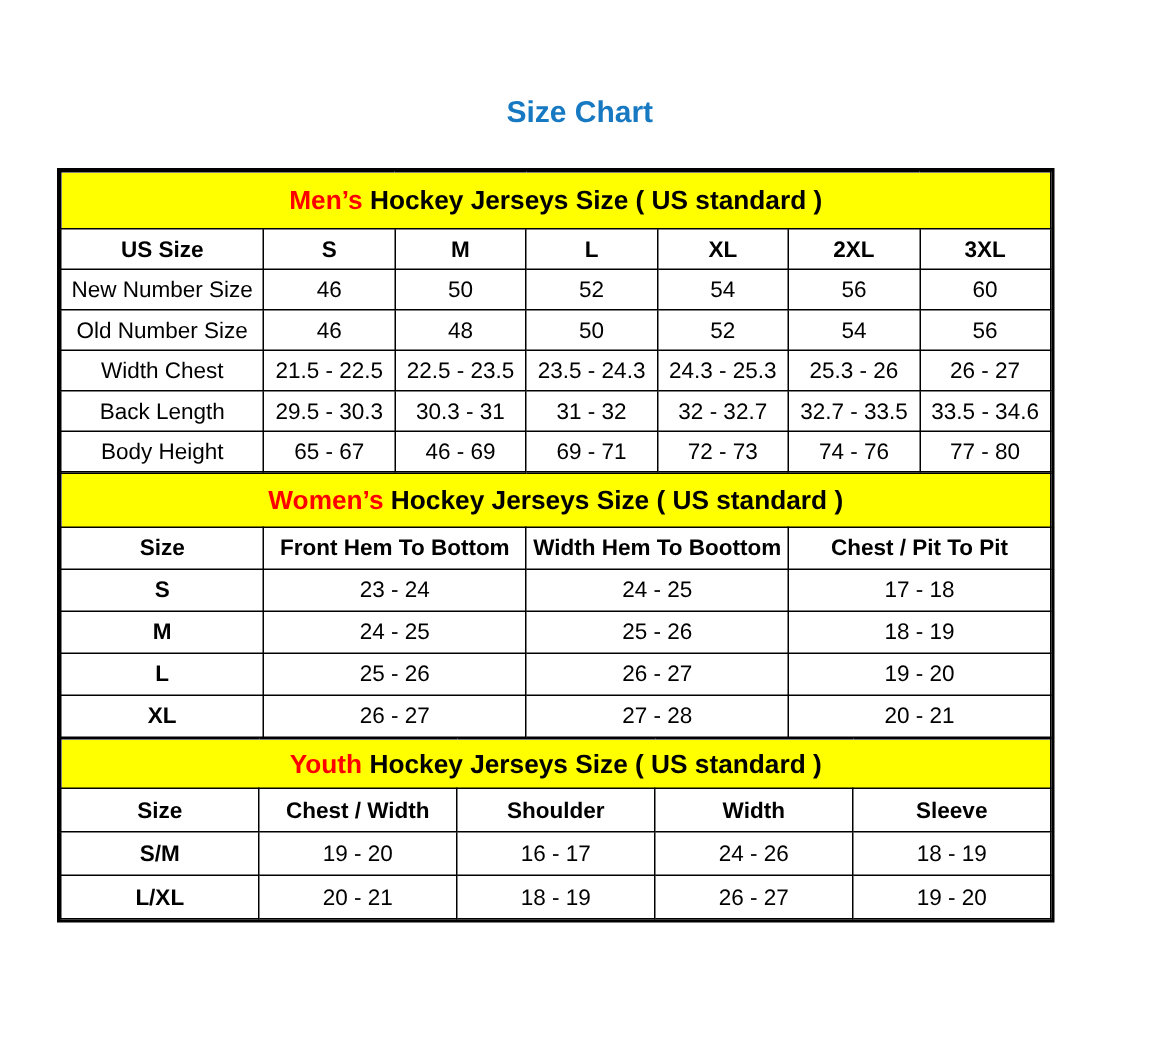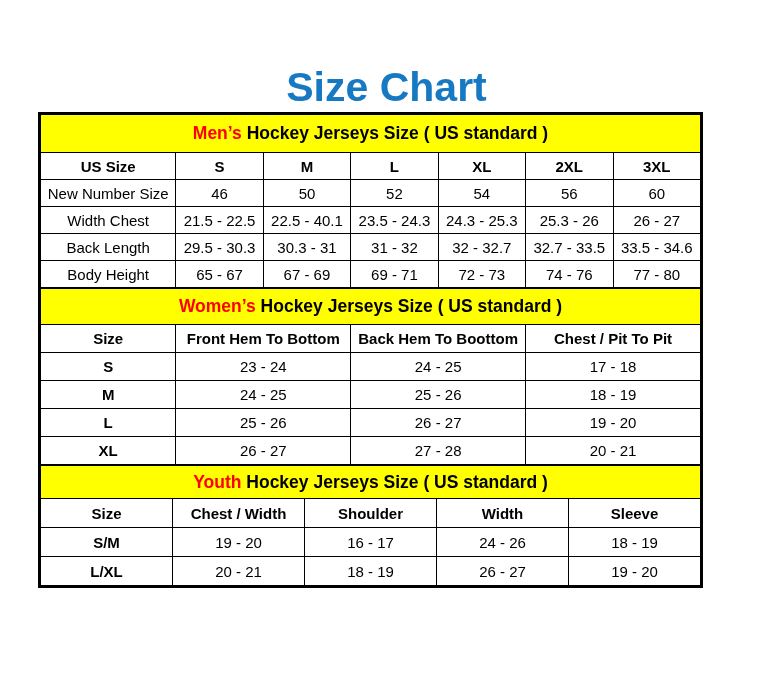--- a/index.html
+++ b/index.html
@@ -9,21 +9,21 @@
     background: #ffffff;
     font-family: "Liberation Sans", sans-serif;
     color: #000;
   }
   .page { position: relative; width: 776px; height: 692px; overflow: hidden; }
 
   .page-title {
     position: absolute;
     top: 64px; left: 38px; width: 697px;
     text-align: center;
-    font-size: 41px;
+    font-size: 20px;
     font-weight: bold;
     color: #1779c2;
     letter-spacing: 0px;
   }
 
   .chart-wrap {
     position: absolute;
     top: 112px; left: 38px; width: 665px;
     border: 2px solid #000;
     background: #fff;
@@ -113,41 +113,50 @@
       <tr class="r">
         <td>New Number Size</td>
         <td>46</td>
         <td>50</td>
         <td>52</td>
         <td>54</td>
         <td>56</td>
         <td>60</td>
       </tr>
       <tr class="r">
+        <td>Old Number Size</td>
+        <td>46</td>
+        <td>48</td>
+        <td>50</td>
+        <td>52</td>
+        <td>54</td>
+        <td>56</td>
+      </tr>
+      <tr class="r">
         <td>Width Chest</td>
         <td>21.5 - 22.5</td>
-        <td>22.5 - 40.1</td>
+        <td>22.5 - 23.5</td>
         <td>23.5 - 24.3</td>
         <td>24.3 - 25.3</td>
         <td>25.3 - 26</td>
         <td>26 - 27</td>
       </tr>
       <tr class="r">
         <td>Back Length</td>
         <td>29.5 - 30.3</td>
         <td>30.3 - 31</td>
         <td>31 - 32</td>
         <td>32 - 32.7</td>
         <td>32.7 - 33.5</td>
         <td>33.5 - 34.6</td>
       </tr>
       <tr class="r">
         <td>Body Height</td>
         <td>65 - 67</td>
-        <td>67 - 69</td>
+        <td>46 - 69</td>
         <td>69 - 71</td>
         <td>72 - 73</td>
         <td>74 - 76</td>
         <td>77 - 80</td>
       </tr>
     </tbody>
       </table>
 
     <table id="womens-table">
       <colgroup>
@@ -160,21 +169,21 @@
           <tr class="band">
         <td colspan="4">
           <span class="band-hl">Women’s</span>
           <span>Hockey Jerseys Size ( US standard )</span>
         </td>
       </tr>
       <tr class="cols r">
         <td>Size</td>
         <td>Front Hem To Bottom</td>
         <td>
-          <span>Back Hem To</span>
+          <span>Width Hem To</span>
           <span class="squiggle">Boottom</span>
         </td>
         <td>Chest / Pit To Pit</td>
       </tr>
       <tr class="r">
         <td class="size-label">S</td>
         <td>23 - 24</td>
         <td>24 - 25</td>
         <td>17 - 18</td>
       </tr>

